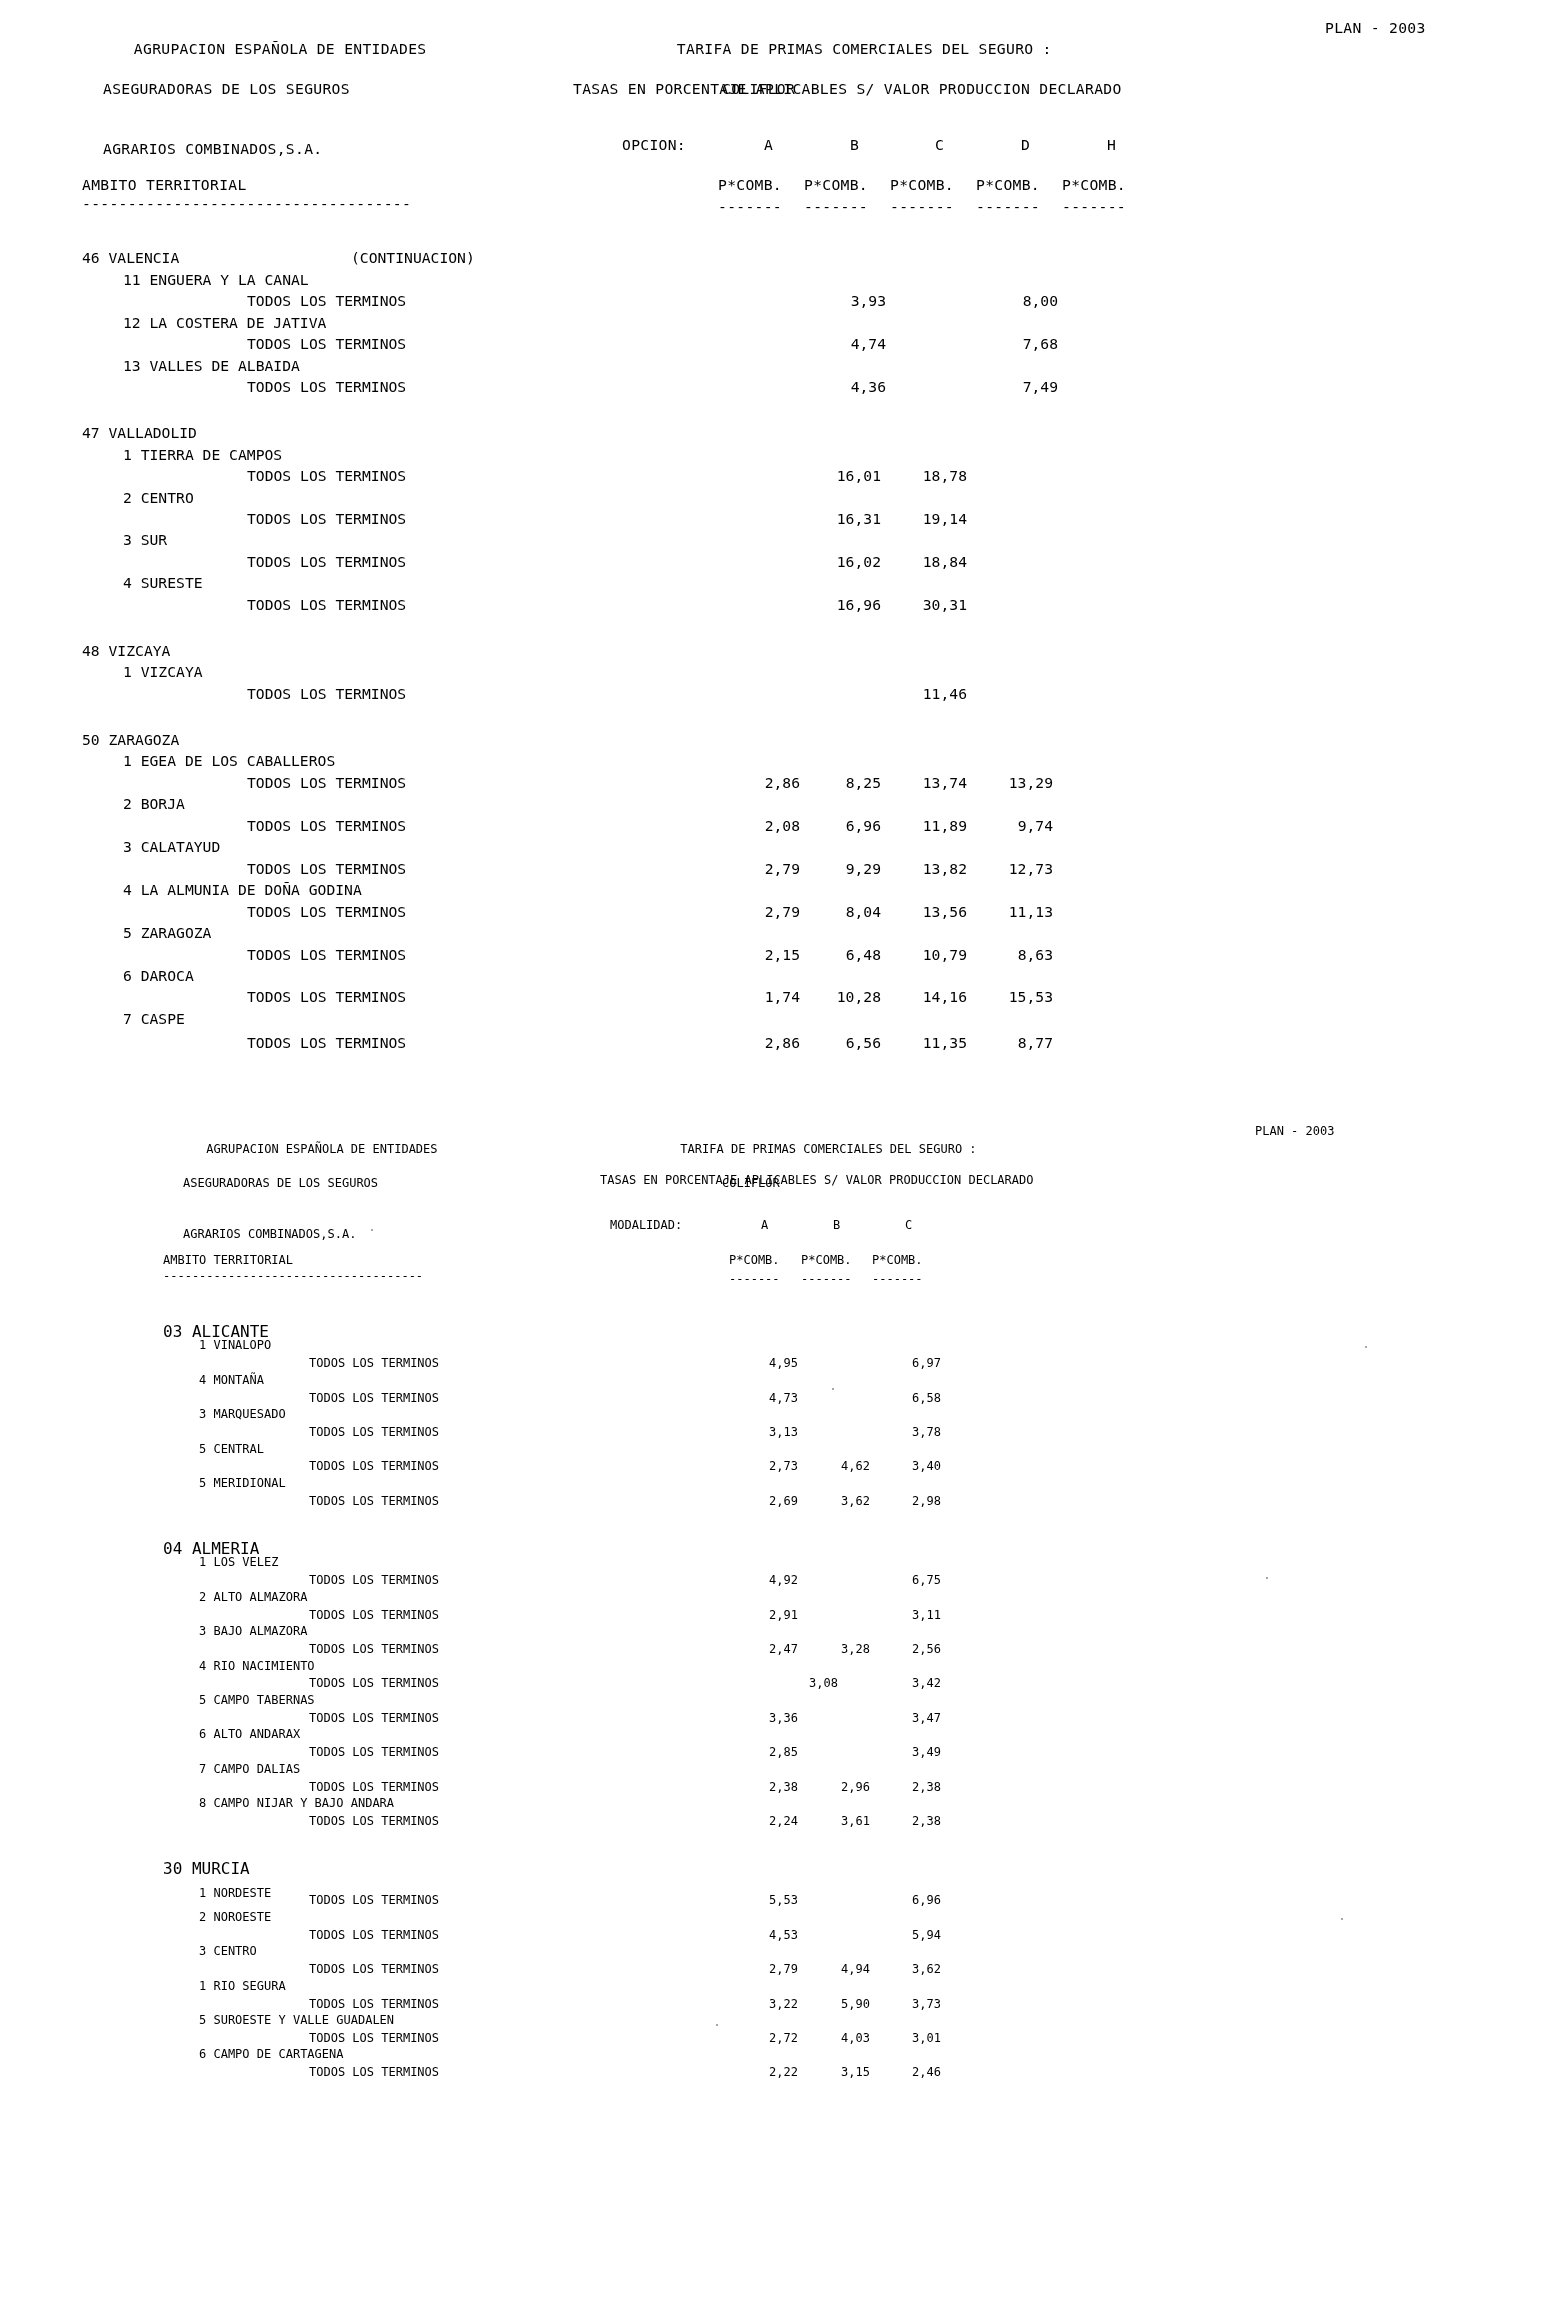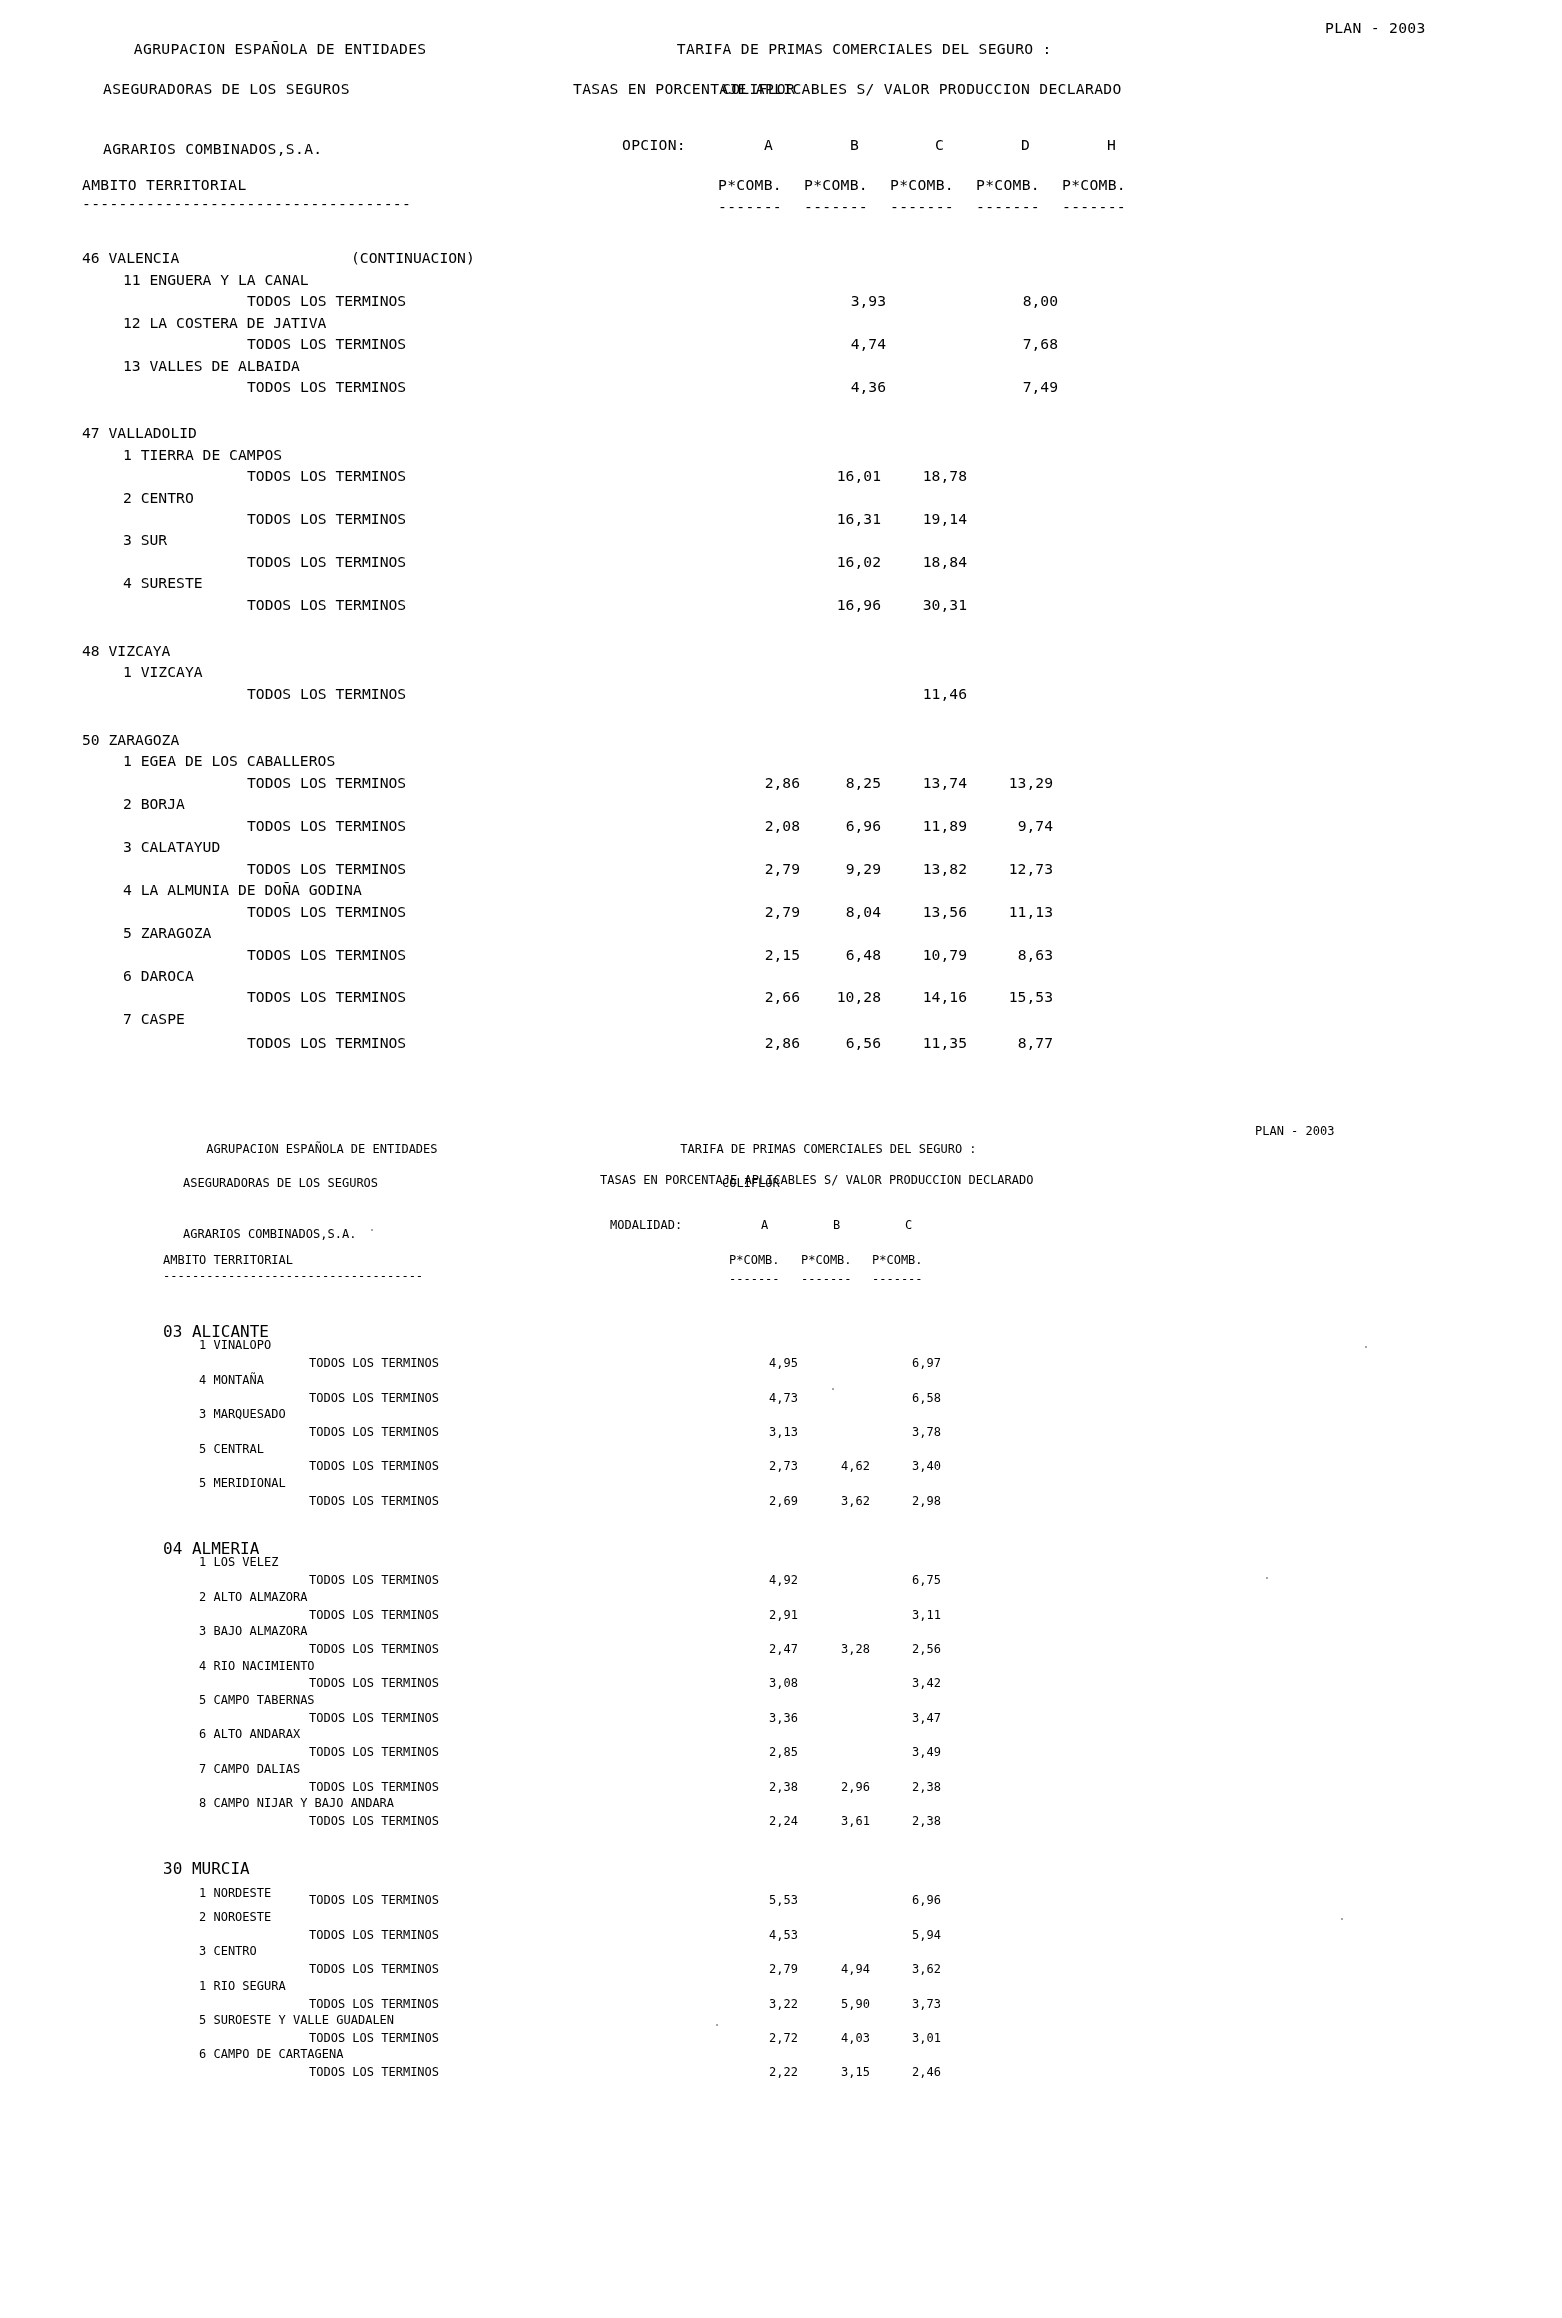--- a/index.html
+++ b/index.html
@@ -381,21 +381,21 @@
     <div class="subz-name" style="top:924px">5 ZARAGOZA</div>
     <div class="terms" style="top:946px">TODOS LOS TERMINOS</div>
     <div class="val" style="top:946px; left:746px">2,15</div>
     <div class="val" style="top:946px; left:827px">6,48</div>
     <div class="val" style="top:946px; left:913px">10,79</div>
     <div class="val" style="top:946px; left:999px">8,63</div>
     <div class="val" style="top:946px; left:1090px"></div>
 
     <div class="subz-name" style="top:967px">6 DAROCA</div>
     <div class="terms" style="top:988px">TODOS LOS TERMINOS</div>
-    <div class="val" style="top:988px; left:746px">2,66</div>
+    <div class="val" style="top:988px; left:746px">1,74</div>
     <div class="val" style="top:988px; left:827px">10,28</div>
     <div class="val" style="top:988px; left:913px">14,16</div>
     <div class="val" style="top:988px; left:999px">15,53</div>
     <div class="val" style="top:988px; left:1090px"></div>
 
     <div class="subz-name" style="top:1010px">7 CASPE</div>
     <div class="terms" style="top:1034px">TODOS LOS TERMINOS</div>
     <div class="val" style="top:1034px; left:746px">2,86</div>
     <div class="val" style="top:1034px; left:827px">6,56</div>
     <div class="val" style="top:1034px; left:913px">11,35</div>
@@ -479,21 +479,21 @@
     <div class="val" style="top:501px; left:895px">3,11</div>
 
     <div class="subz-name" style="top:517px">3 BAJO ALMAZORA</div>
     <div class="terms" style="top:535px">TODOS LOS TERMINOS</div>
     <div class="val" style="top:535px; left:752px">2,47</div>
     <div class="val" style="top:535px; left:824px">3,28</div>
     <div class="val" style="top:535px; left:895px">2,56</div>
 
     <div class="subz-name" style="top:552px">4 RIO NACIMIENTO</div>
     <div class="terms" style="top:569px">TODOS LOS TERMINOS</div>
-    <div class="val" style="top:569px; left:752px">3,08</div>
+    <div class="val" style="top:569px; left:792px">3,08</div>
     <div class="val" style="top:569px; left:824px"></div>
     <div class="val" style="top:569px; left:895px">3,42</div>
 
     <div class="subz-name" style="top:586px">5 CAMPO TABERNAS</div>
     <div class="terms" style="top:604px">TODOS LOS TERMINOS</div>
     <div class="val" style="top:604px; left:752px">3,36</div>
     <div class="val" style="top:604px; left:824px"></div>
     <div class="val" style="top:604px; left:895px">3,47</div>
 
     <div class="subz-name" style="top:620px">6 ALTO ANDARAX</div>

